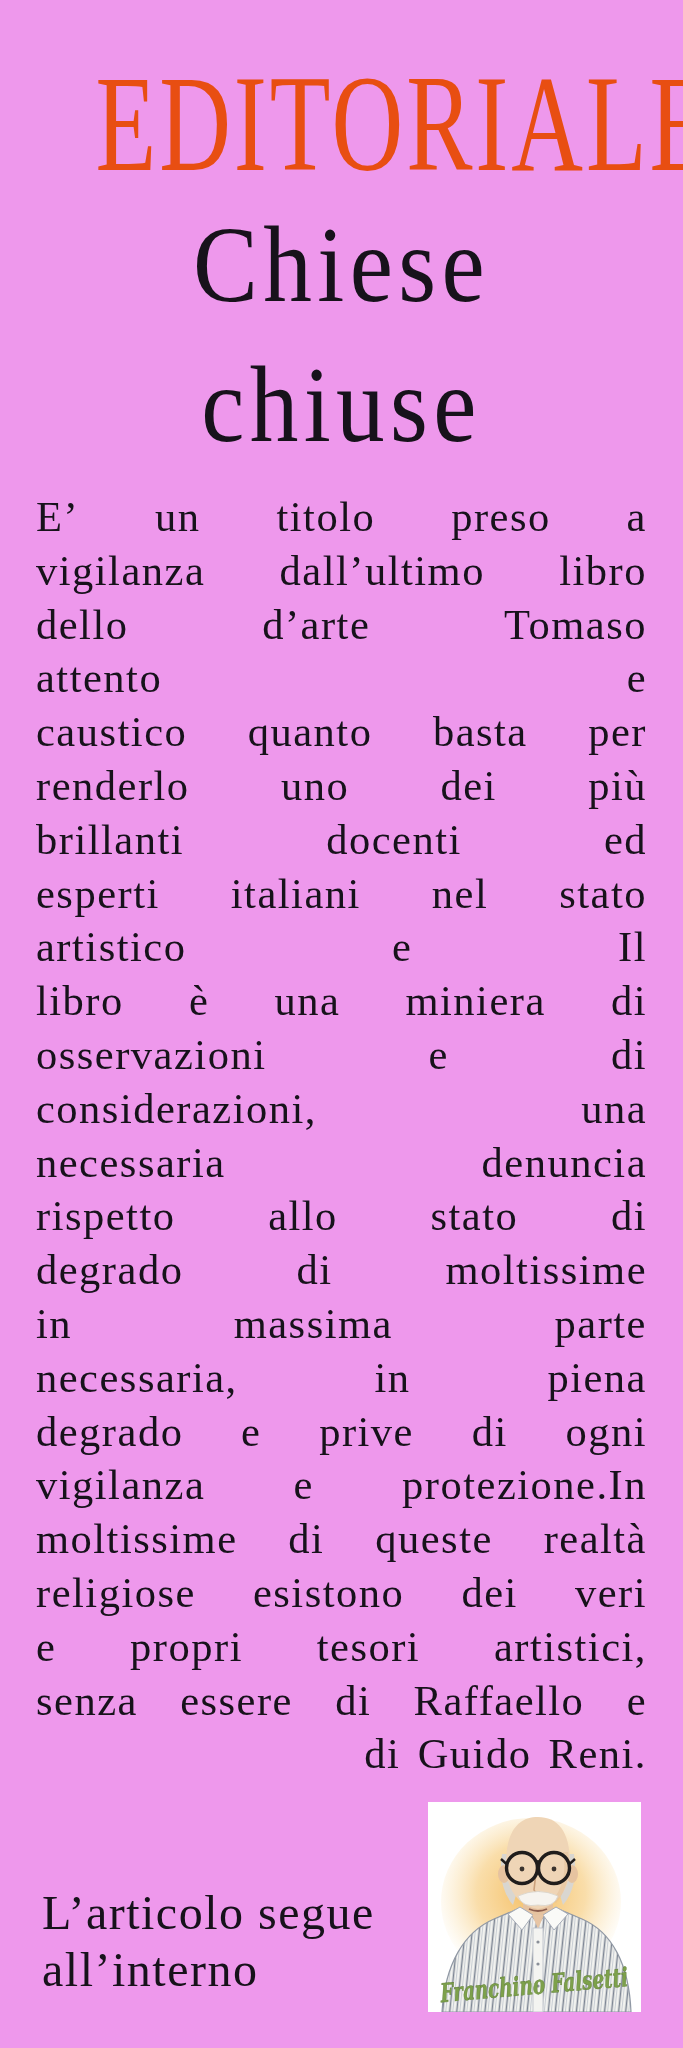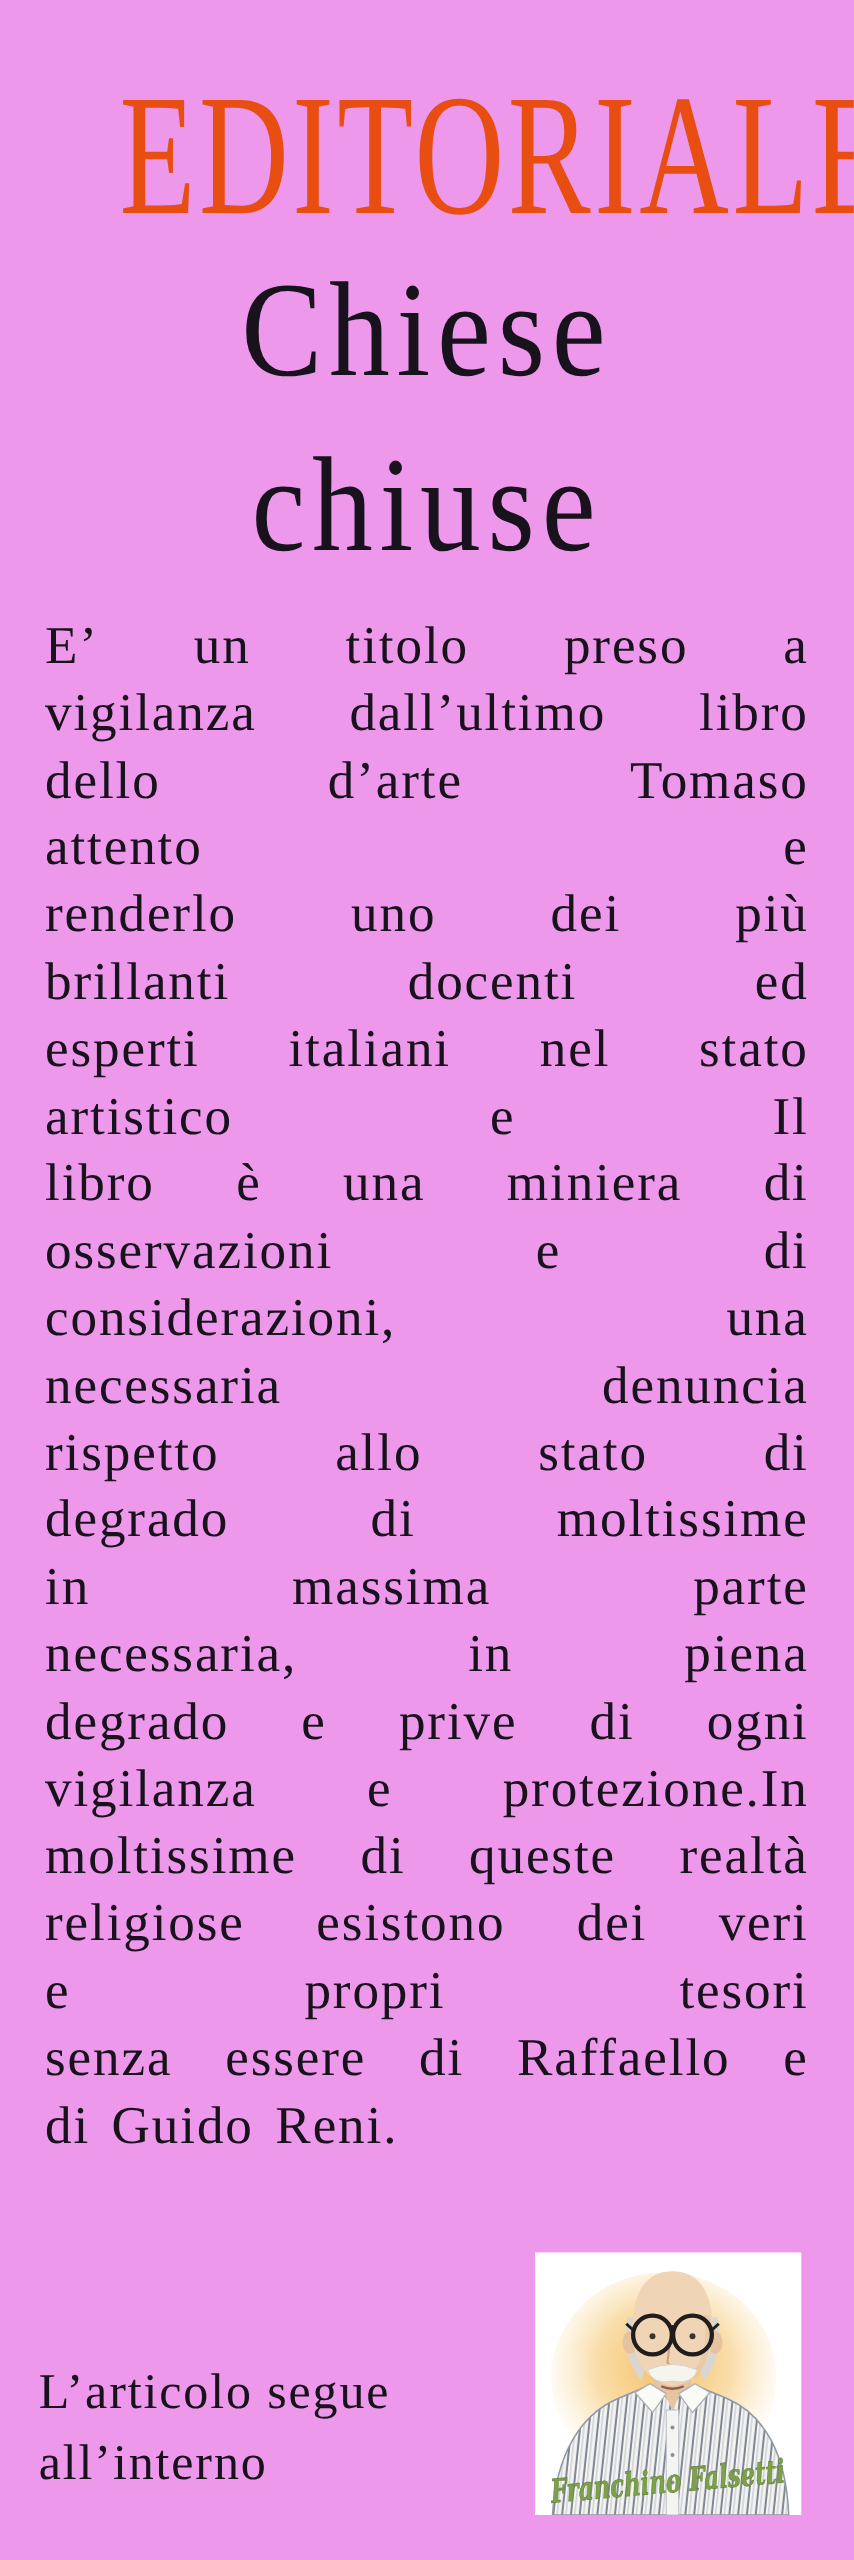--- a/index.html
+++ b/index.html
@@ -37,25 +37,25 @@
   .body-text{
     position:absolute;top:490px;left:36px;width:611px;
     font-size:42.5px;line-height:53.8px;letter-spacing:1.5px;
     color:var(--text);
   }
   .body-line{
     display:flex;justify-content:space-between;
     white-space:nowrap;
   }
   .body-line:last-child{
-    display:block;white-space:normal;word-spacing:.12em;
+    display:block;white-space:normal;word-spacing:.12em;text-align:right;
   }
   .footer-note{
-    position:absolute;top:1884px;left:31px;
-    font-size:40px;line-height:57px;letter-spacing:1.5px;
+    position:absolute;top:1884px;left:42px;
+    font-size:48px;line-height:57px;letter-spacing:1.5px;
     color:var(--text);
   }
   .portrait-card{
     position:absolute;left:428px;top:1802px;width:213px;height:210px;
     background:var(--card);
   }
   .portrait-card svg{display:block;width:213px;height:210px;}
 </style>
 </head>
 <body>
@@ -85,20 +85,26 @@
       <div class="body-line">
         <span>dello</span>
         <span>d’arte</span>
         <span>Tomaso</span>
       </div>
       <div class="body-line">
         <span>attento</span>
         <span>e</span>
       </div>
       <div class="body-line">
+        <span>caustico</span>
+        <span>quanto</span>
+        <span>basta</span>
+        <span>per</span>
+      </div>
+      <div class="body-line">
         <span>renderlo</span>
         <span>uno</span>
         <span>dei</span>
         <span>più</span>
       </div>
       <div class="body-line">
         <span>brillanti</span>
         <span>docenti</span>
         <span>ed</span>
       </div>
@@ -175,20 +181,21 @@
       <div class="body-line">
         <span>religiose</span>
         <span>esistono</span>
         <span>dei</span>
         <span>veri</span>
       </div>
       <div class="body-line">
         <span>e</span>
         <span>propri</span>
         <span>tesori</span>
+        <span>artistici,</span>
       </div>
       <div class="body-line">
         <span>senza</span>
         <span>essere</span>
         <span>di</span>
         <span>Raffaello</span>
         <span>e</span>
       </div>
       <div class="body-line">di Guido Reni.</div>
     </div>

